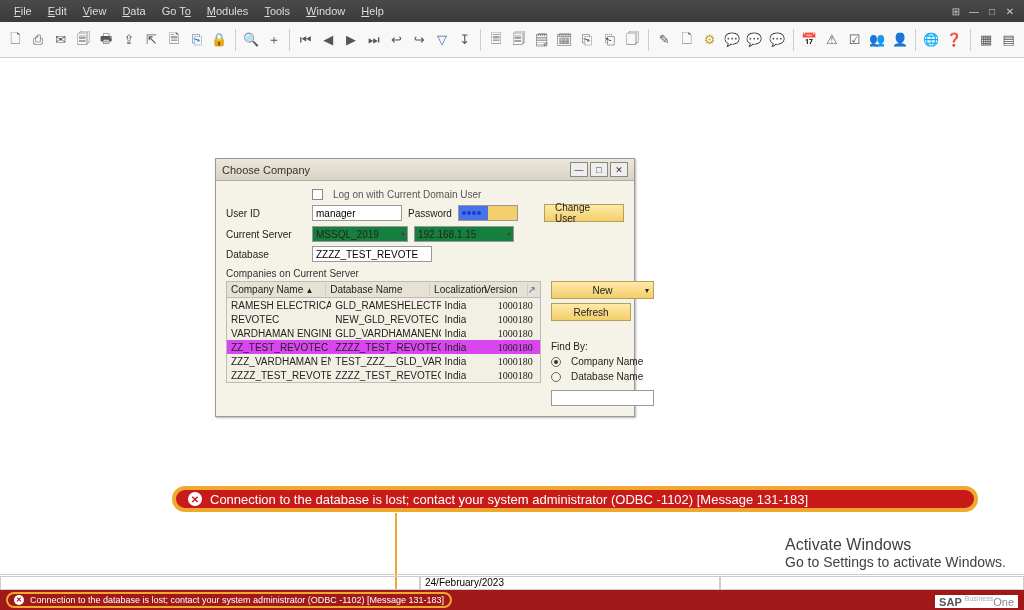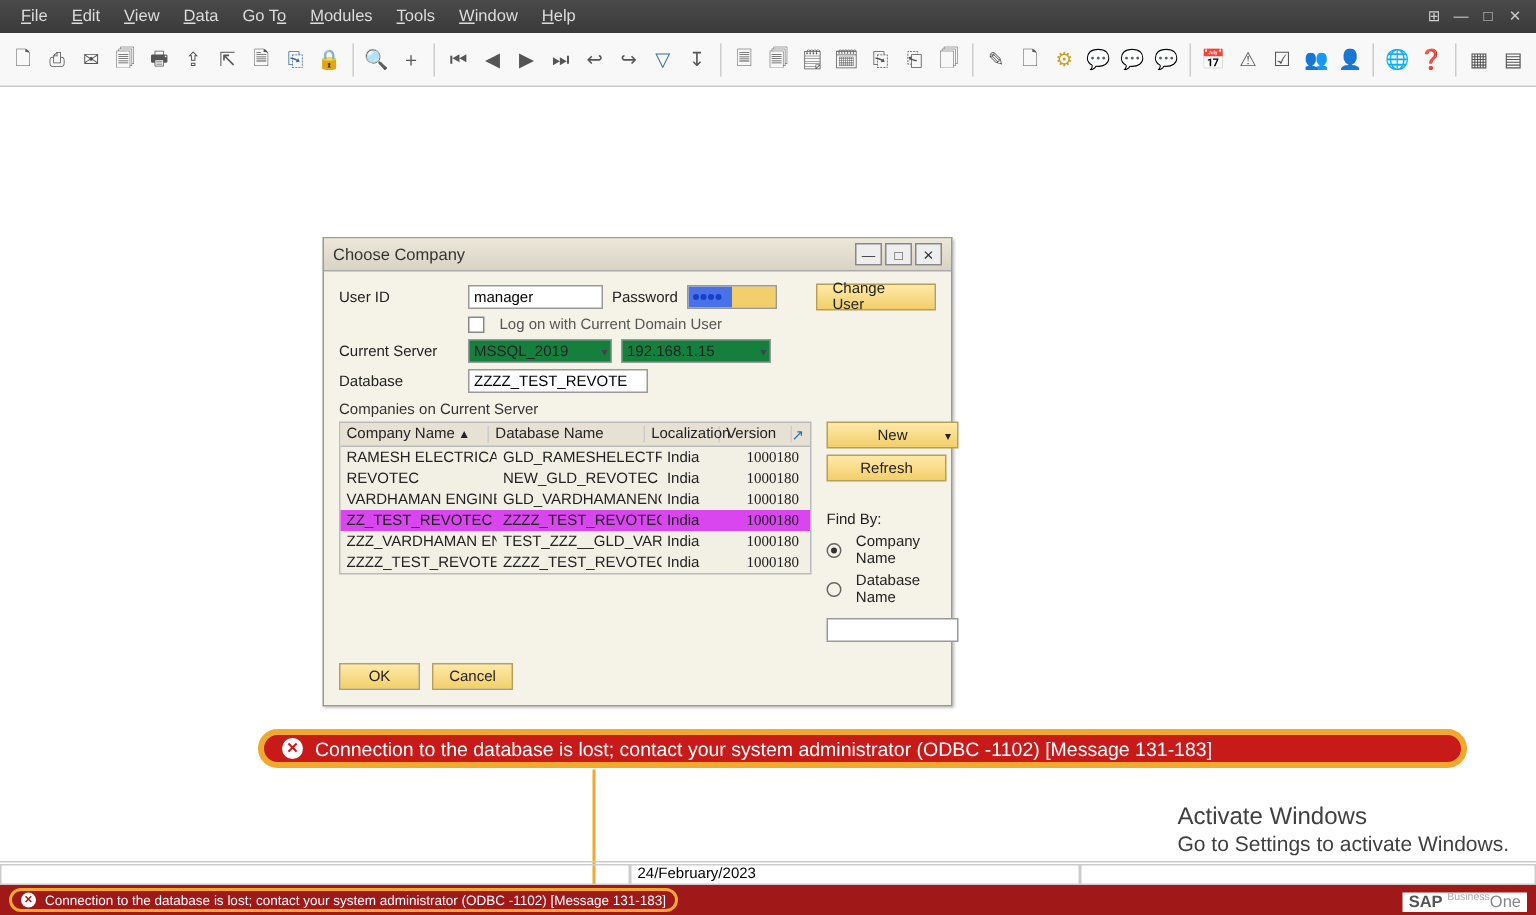--- a/index.html
+++ b/index.html
@@ -30,21 +30,21 @@
 .dlg-title .t-btn { width: 18px; height: 15px; border: 1px solid #888; background: #eee; margin-left: 2px; display: inline-flex; align-items: center; justify-content: center; font-size: 9px; }
 .dlg-body { padding: 8px 10px 10px; font-size: 10px; color: #222; }
 .row { display: flex; align-items: center; margin-bottom: 4px; gap: 6px; }
 .label { width: 80px; }
 .input { height: 16px; border: 1px solid #999; background: #fff; padding: 0 3px; font-size: 10px; }
 .input-med { width: 90px; }
 .input-srv { width: 96px; }
 .input-ip { width: 100px; }
 .btn { height: 18px; border: 1px solid #b5a05a; background: linear-gradient(#ffe9a8,#f2cf6a); padding: 0 10px; font-size: 10px; display: inline-flex; align-items: center; justify-content: center; cursor: pointer; }
 .btn.wide { width: 80px; }
-.btn.drop { width: 88px; position: relative; }
+.btn.drop { width: 103px; position: relative; }
 .btn.drop::after { content: "▾"; position: absolute; right: 4px; font-size: 8px; }
 .checkbox { width: 11px; height: 11px; border: 1px solid #888; background: #fff; margin-right: 4px; }
 .subtext { color: #555; font-size: 10px; }
 .combo { height: 16px; border: 1px solid #999; background: #15803d; display: flex; align-items: center; padding: 0 3px; position: relative; }
 .combo::after { content: "▾"; position: absolute; right: 2px; font-size: 8px; color: #444; }
 .pwmask { display: inline-flex; gap: 1px; }
 .pwmask .dot { width: 4px; height: 4px; border-radius: 50%; background: #1a3ec9; }
 .pwfield { width: 60px; height: 16px; border: 1px solid #999; background: linear-gradient(90deg,#4971e8 0 50%, #f2cf6a 50% 100%); display: flex; align-items: center; padding-left: 3px; }
 
 .section-label { font-size: 10px; margin: 6px 0 2px; color: #333; }
@@ -177,40 +177,40 @@
   <div class="dialog">
     <div class="dlg-title">
       <span>Choose Company</span>
       <span class="t-spacer"></span>
       <span class="t-btn">—</span>
       <span class="t-btn">□</span>
       <span class="t-btn">✕</span>
     </div>
     <div class="dlg-body">
       <div class="row">
+        <div style="width:80px"></div>
+        <span class="checkbox"></span>
+        <span class="subtext">Log on with Current Domain User</span>
+      </div>
+      <div class="row">
         <div class="label">User ID</div>
         <input class="input input-med" value="manager" style="">
         <div>Password</div>
         <div class="pwfield">
           <span class="pwmask">
               <span class="dot"></span>
               <span class="dot"></span>
               <span class="dot"></span>
               <span class="dot"></span>
             </span>
         </div>
         <span style="flex:1"></span>
         <div class="btn wide">Change User</div>
       </div>
       <div class="row">
-        <div style="width:80px"></div>
-        <span class="checkbox"></span>
-        <span class="subtext">Log on with Current Domain User</span>
-      </div>
-      <div class="row">
         <div class="label">Current Server</div>
         <div class="combo input-srv">
             <span>MSSQL_2019</span>
           </div>
         <div class="combo input-ip">
             <span>192.168.1.15</span>
           </div>
       </div>
       <div class="row">
         <div class="label">Database</div>
@@ -278,24 +278,20 @@
             <span>Company Name</span>
           </div>
           <div class="row" style="margin:0">
             <span class="radio"></span>
             <span>Database Name</span>
           </div>
           <input class="search-input" style="">
         </div>
       </div>
 
-      <div class="dlg-actions">
-        <div class="btn" style="width:54px">OK</div>
-        <div class="btn" style="width:54px">Cancel</div>
-      </div>
     </div>
   </div>
 
   <div class="error-callout">
     <span class="x-icon">✕</span>
     <span>Connection to the database is lost; contact your system administrator (ODBC -1102)  [Message 131-183]</span>
   </div>
   <div class="callout-line"></div>
 
   <div class="watermark">

